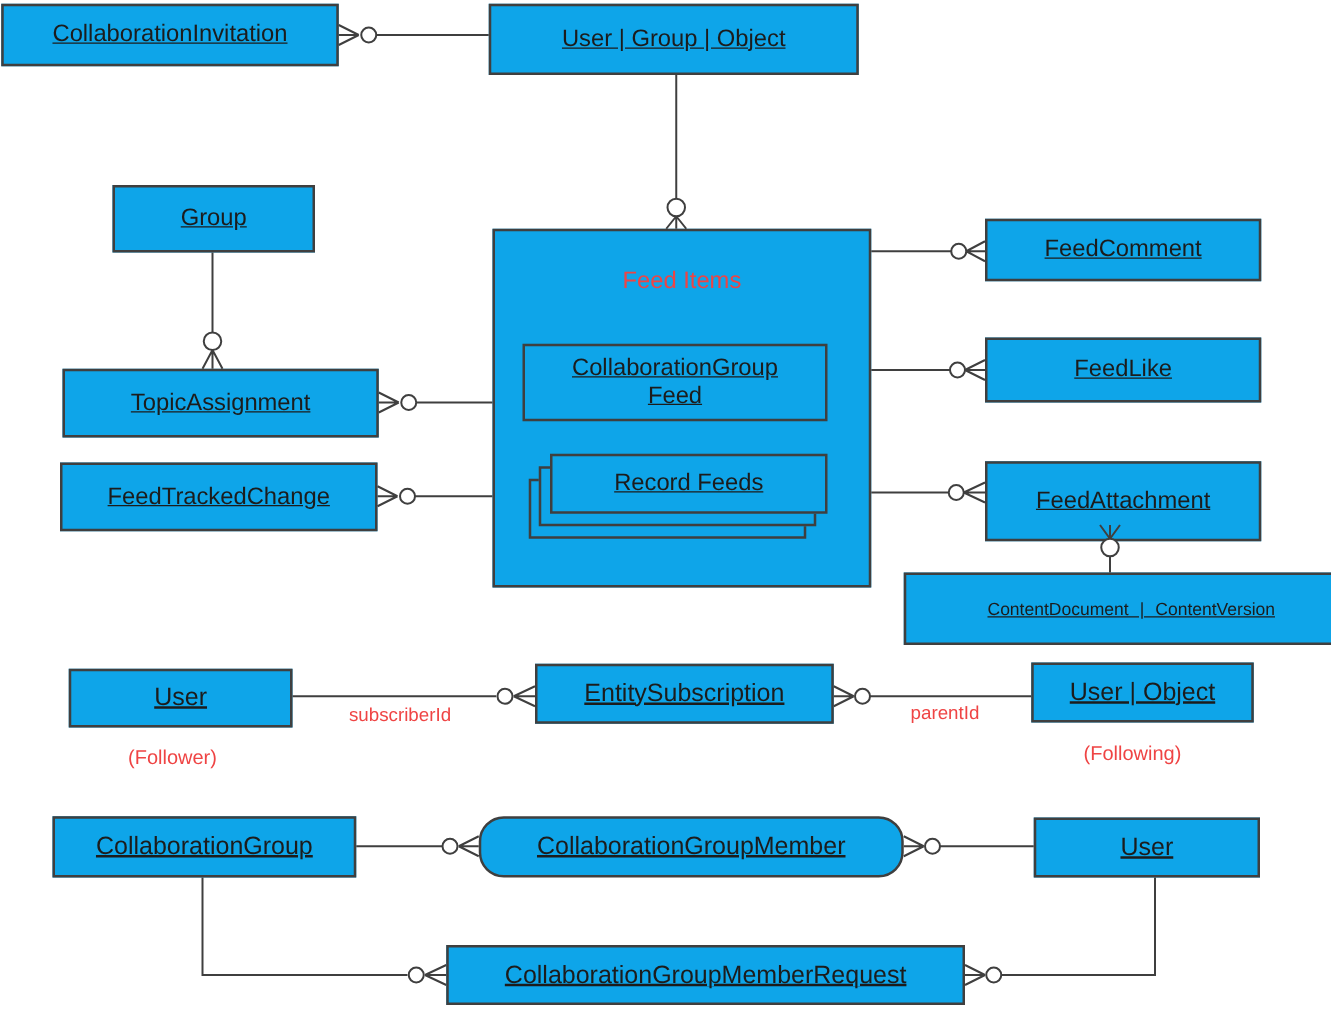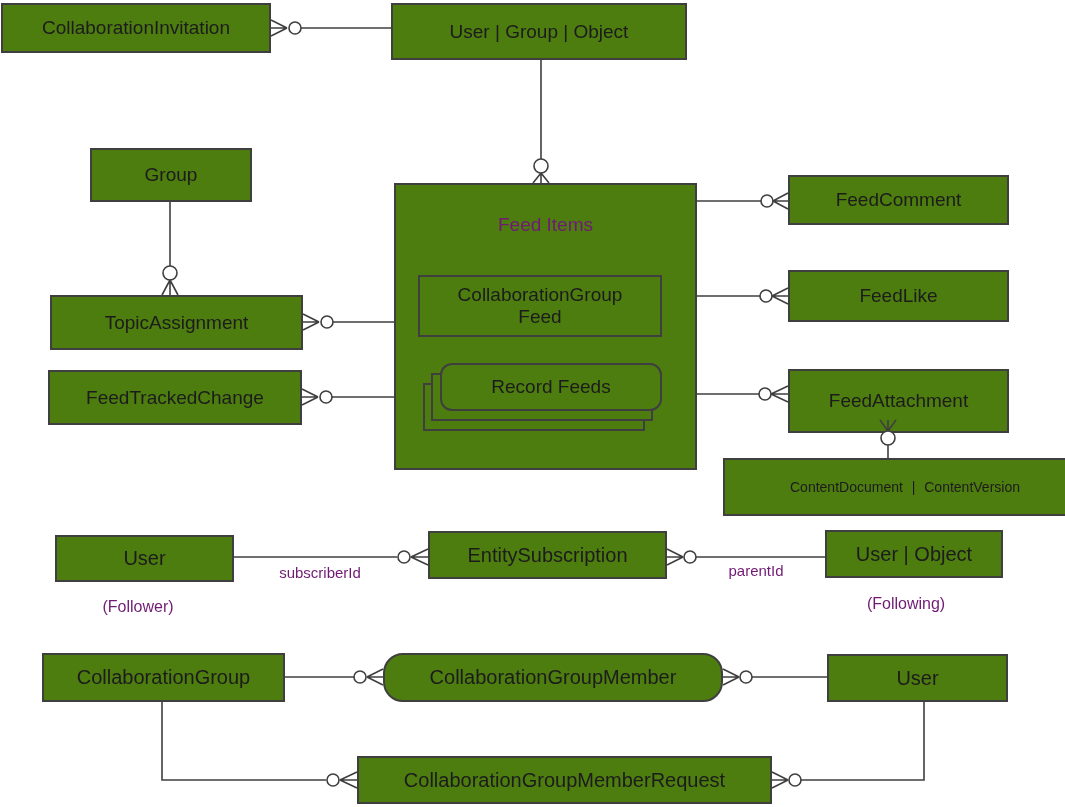--- a/index.html
+++ b/index.html
@@ -7,37 +7,38 @@
     position:relative;
     width:1065px;height:807px;
     background:#ffffff;
     font-family:"Liberation Sans", sans-serif;
     color:#222222;
     overflow:hidden;
   }
   .node{
     position:absolute;
     box-sizing:border-box;
-    background:#4d7c0f;
+    background:#0ea5e9;
     border:2px solid #3f3f3f;
     display:flex;
     align-items:center;
     justify-content:center;
     text-align:center;
     font-size:19px;
     line-height:1.15;
     color:#1c1c1c;
     z-index:2;
+    text-decoration:underline;
   }
   .node.lg{font-size:20px;}
   .node.sm{font-size:14px;word-spacing:5px;}
   .plain-label{
     position:absolute;
     text-align:center;
-    color:#701a75;
+    color:#ef4444;
     z-index:2;
   }
   .caption{font-size:16px;}
   .edge-label{font-size:15px;}
   .container-title{font-size:19px;}
   #edges{
     position:absolute;left:0;top:0;width:1065px;height:807px;
     z-index:3;pointer-events:none;
   }
   #edges path{stroke:#3f3f3f;stroke-width:1.6;fill:none;}
@@ -61,21 +62,21 @@
   <div class="node" style="left:394px;top:183px;width:303px;height:287px;"></div>
   <div class="plain-label container-title" style="left:394px;top:214px;width:303px;">Feed Items</div>
 
   <div class="node" style="left:418px;top:275px;width:244px;height:62px;">
     <span><span>CollaborationGroup</span><br>
       <span>Feed</span></span>
   </div>
 
   <div class="node" style="left:423px;top:383px;width:222px;height:48px;z-index:2;"></div>
   <div class="node" style="left:431px;top:373px;width:222px;height:48px;z-index:2;"></div>
-  <div class="node" style="left:440px;top:363px;width:222px;height:48px;z-index:2;border-radius:12px;">Record Feeds</div>
+  <div class="node" style="left:440px;top:363px;width:222px;height:48px;z-index:2;">Record Feeds</div>
 
   <div class="node" style="left:788px;top:175px;width:221px;height:50px;">FeedComment</div>
 
   <div class="node" style="left:788px;top:270px;width:221px;height:52px;">FeedLike</div>
 
   <div class="node" style="left:788px;top:369px;width:221px;height:64px;">FeedAttachment</div>
 
   <div class="node sm" style="left:723px;top:458px;width:364px;height:58px;">ContentDocument | ContentVersion</div>
 
   <div class="node lg" style="left:55px;top:535px;width:179px;height:47px;">User</div>

